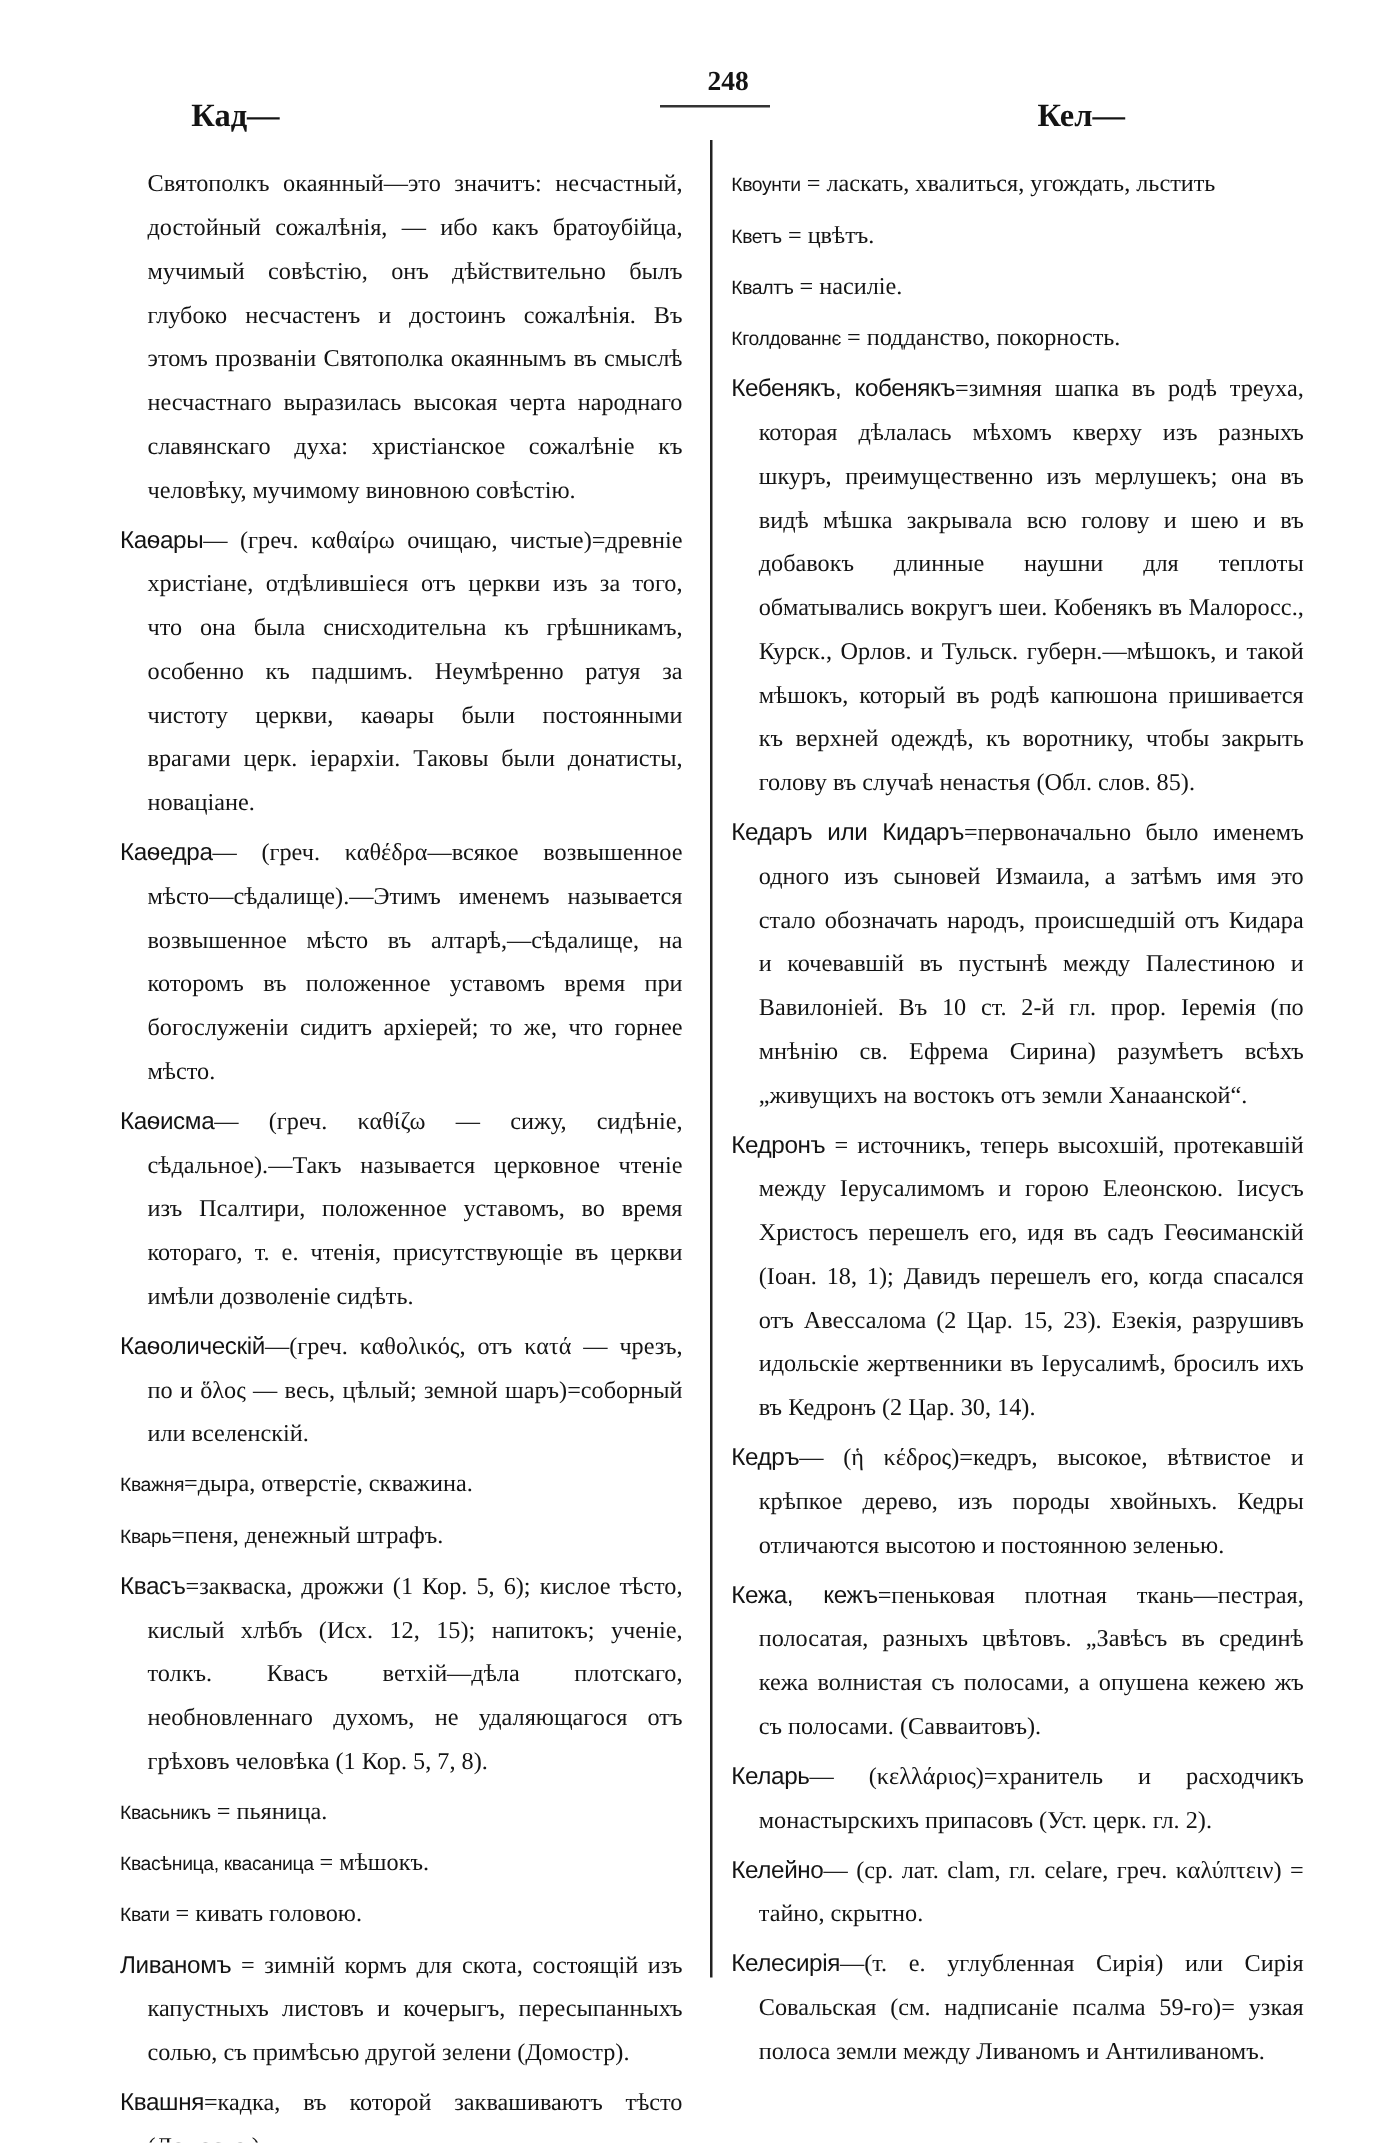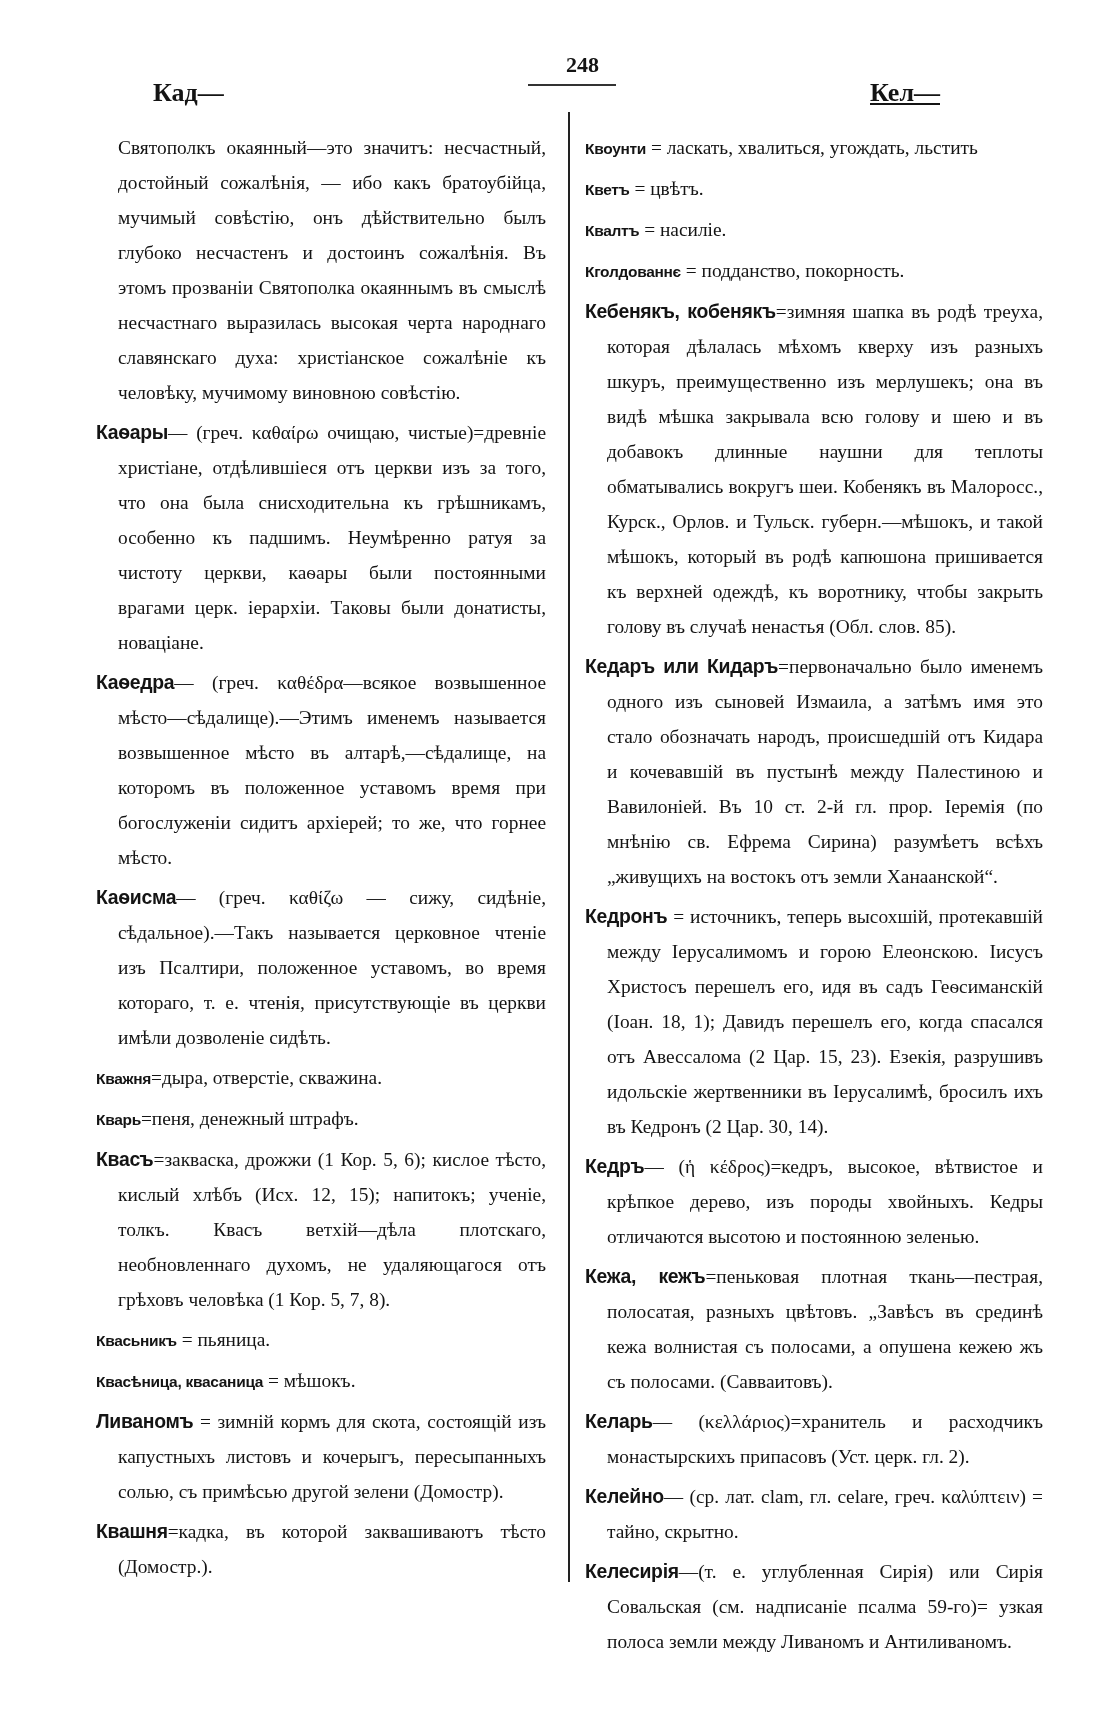--- a/index.html
+++ b/index.html
@@ -6,52 +6,54 @@
   body { width: 1101px; height: 1714px; position: relative; overflow: hidden;
          font-family: "DejaVu Serif", "Liberation Serif", serif; color: #141414; }
   .page { position: absolute; left: 0; top: 0; width: 1101px; height: 1714px; }
   .pagenum { position: absolute; left: 0; width: 1101px; top: 52px; text-align: center;
              font-family: "Liberation Serif", serif; font-weight: bold; font-size: 22px; margin-left: 32px; }
   .pagenum-rule { position: absolute; left: 528px; top: 84px; width: 88px; height: 0;
                   border-top: 2px solid #333; }
   .runhead { position: absolute; top: 78px; font-family: "Liberation Serif", serif;
              font-size: 26px; font-weight: bold; }
   .runhead.left { left: 153px; }
-  .runhead.right { left: 870px; text-decoration: underline; }
+  .runhead.right { left: 830px; }
   .col { position: absolute; top: 130px; font-family: "Liberation Serif", serif;
          font-size: 19.4px; line-height: 35px; text-align: justify; }
   .col.left { left: 96px; width: 450px; }
   .col.right { left: 585px; width: 458px; }
   .divider { position: absolute; left: 568px; top: 112px; width: 0; height: 1470px;
              border-left: 2px solid #222; }
   .entry { margin: 0 0 5px 0; padding-left: 22px; text-indent: -22px; }
   .entry.cont { padding-left: 22px; text-indent: 0; }
-  .hw { font-weight: bold; font-family: "Liberation Sans", sans-serif; letter-spacing: -0.3px; }
+  .hw { font-weight: normal; font-family: "Liberation Sans", sans-serif; letter-spacing: -0.3px; }
   .hw.small { font-size: 15.5px; }
 </style>
 </head>
 <body>
 
 <div class="page">
   <div class="pagenum">248</div>
   <div class="pagenum-rule"></div>
   <div class="runhead left">Кад—</div>
   <div class="runhead right">Кел—</div>
 
   <div class="col left">
     <p class="entry cont">Святополкъ окаянный—это значитъ: несчастный, достойный сожалѣнія, — ибо какъ братоубійца, мучимый совѣстію, онъ дѣйствительно былъ глубоко несчастенъ и достоинъ сожалѣнія. Въ этомъ прозваніи Святополка окаяннымъ въ смыслѣ несчастнаго выразилась высокая черта народнаго славянскаго духа: христіанское сожалѣніе къ человѣку, мучимому виновною совѣстію.</p>
     <div id="left-entries">
         <p class="entry"><span class="hw">Каѳары</span><span>— (греч. καθαίρω очищаю, чистые)=древніе христіане, отдѣлившіеся отъ церкви изъ за того, что она была снисходительна къ грѣшникамъ, особенно къ падшимъ. Неумѣренно ратуя за чистоту церкви, каѳары были постоянными врагами церк. іерархіи. Таковы были донатисты, новаціане.</span></p>
         <p class="entry"><span class="hw">Каѳедра</span><span>— (греч. καθέδρα—всякое возвышенное мѣсто—сѣдалище).—Этимъ именемъ называется возвышенное мѣсто въ алтарѣ,—сѣдалище, на которомъ въ положенное уставомъ время при богослуженіи сидитъ архіерей; то же, что горнее мѣсто.</span></p>
         <p class="entry"><span class="hw">Каѳисма</span><span>— (греч. καθίζω — сижу, сидѣніе, сѣдальное).—Такъ называется церковное чтеніе изъ Псалтири, положенное уставомъ, во время котораго, т. е. чтенія, присутствующіе въ церкви имѣли дозволеніе сидѣть.</span></p>
+        <p class="entry"><span class="hw">Каѳолическій</span><span>—(греч. καθολικός, отъ κατά — чрезъ, по и ὅλος — весь, цѣлый; земной шаръ)=соборный или вселенскій.</span></p>
         <p class="entry"><span class="hw small">Кважня</span><span>=дыра, отверстіе, скважина.</span></p>
         <p class="entry"><span class="hw small">Кварь</span><span>=пеня, денежный штрафъ.</span></p>
         <p class="entry"><span class="hw">Квасъ</span><span>=закваска, дрожжи (1 Кор. 5, 6); кислое тѣсто, кислый хлѣбъ (Исх. 12, 15); напитокъ; ученіе, толкъ. Квасъ ветхій—дѣла плотскаго, необновленнаго духомъ, не удаляющагося отъ грѣховъ человѣка (1 Кор. 5, 7, 8).</span></p>
         <p class="entry"><span class="hw small">Квасьникъ</span><span> = пьяница.</span></p>
         <p class="entry"><span class="hw small">Квасѣница, квасаница</span><span> = мѣшокъ.</span></p>
+        <p class="entry"><span class="hw small">Квати</span><span> = кивать головою.</span></p>
         <p class="entry"><span class="hw">Ливаномъ</span><span> = зимній кормъ для скота, состоящій изъ капустныхъ листовъ и кочерыгъ, пересыпанныхъ солью, съ примѣсью другой зелени (Домостр).</span></p>
         <p class="entry"><span class="hw">Квашня</span><span>=кадка, въ которой заквашиваютъ тѣсто (Домостр.).</span></p>
       </div>
   </div>
 
   <div class="divider"></div>
 
   <div class="col right">
     <div id="right-entries">
         <p class="entry"><span class="hw small">Квоунти</span><span> = ласкать, хвалиться, угождать, льстить</span></p>

